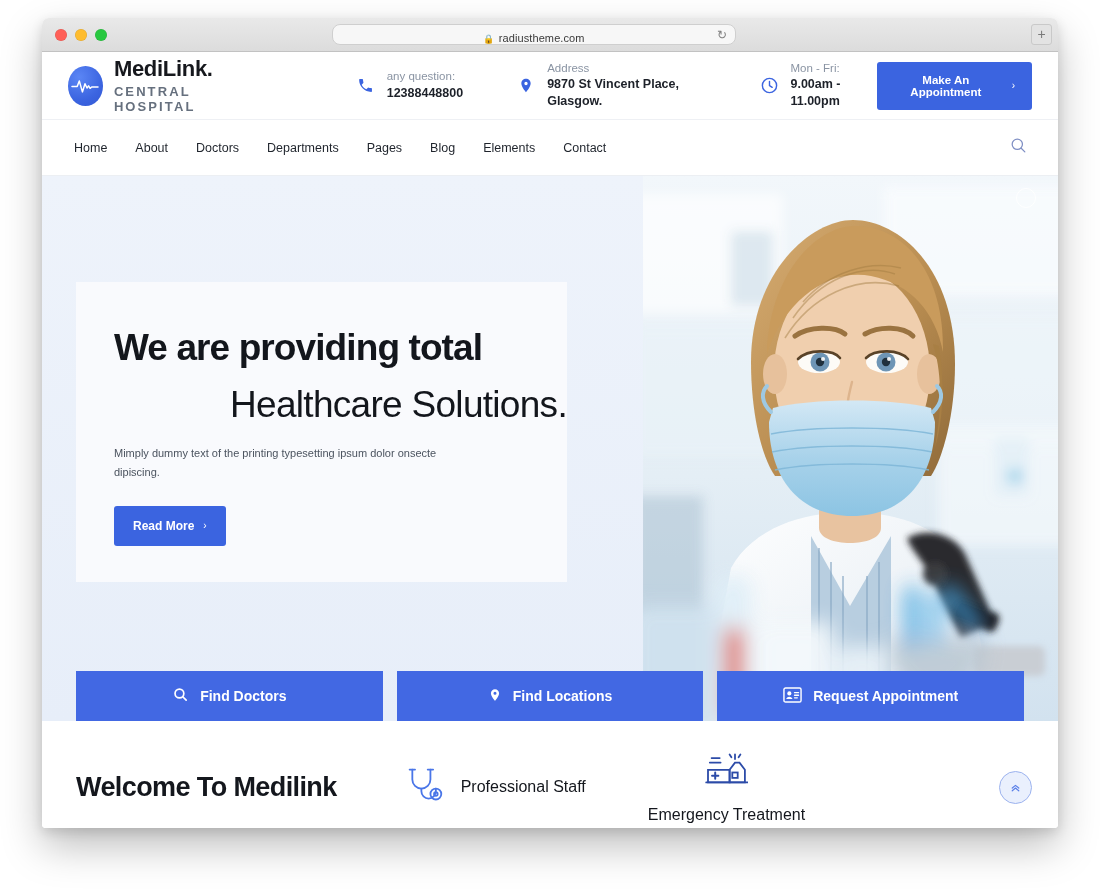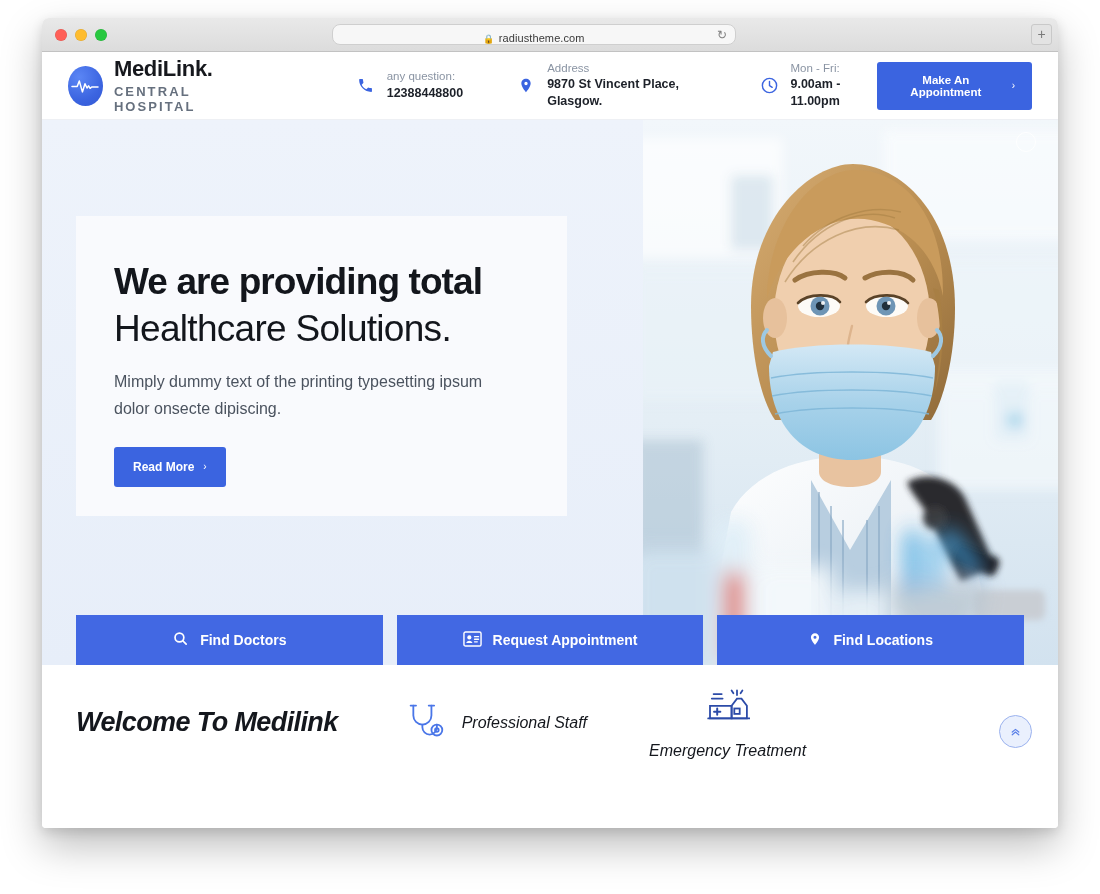--- a/index.html
+++ b/index.html
@@ -184,45 +184,46 @@
     right: 22px; top: 12px;
     width: 20px; height: 20px;
     border: 1.6px solid rgba(255,255,255,.85);
     border-radius: 50%;
     z-index: 4;
   }
 
   .hero-panel {
     position: absolute;
     left: 34px;
-    top: 96px;
+    top: 106px;
     width: 491px;
     height: 300px;
     background: rgba(250,251,253,0.93);
     padding: 44px 0 0 38px;
     z-index: 3;
   }
   .hero-h1 {
     font-size: 37px;
     font-weight: bold;
     color: #13161c;
     letter-spacing: -.9px;
     line-height: 1.18;
   }
   .hero-h2 {
     font-size: 37px;
     font-weight: 300;
     color: #13161c;
     letter-spacing: -.7px;
     line-height: 1.22;
-    margin-top: 2px;
+    margin-top: 12px;
+    text-align: right;
   }
   .hero-p {
     margin-top: 17px;
-    font-size: 16px;
+    font-size: 11px;
     color: #4b535f;
     line-height: 1.72;
     max-width: 370px;
   }
   .read-more {
     margin-top: 24px;
     display: inline-flex;
     align-items: center;
     gap: 9px;
     background: #3b64e0;
@@ -262,22 +263,22 @@
     cursor: pointer;
   }
   .cta-btn svg { flex: 0 0 auto; }
 
   
   .welcome {
     position: relative;
     height: 107px;
     background: #fff;
     display: flex;
+    align-items: flex-end;
     padding: 12px 30px 0 34px;
-    font-style: italic;
   }
   .welcome-inner {
     display: flex;
     align-items: center;
     width: 100%;
     padding-bottom: 4px;
     gap: 0;
   }
   .welcome-title {
     font-size: 27px;
@@ -387,20 +388,38 @@
           <div class="info-value">9.00am - 11.00pm</div>
         </div>
       </div>
 
       <button class="appt-btn" style="margin-left:auto">
         <span>Make An Appointment</span>
         <span class="chev">›</span>
       </button>
     </div>
 
+    <div class="navbar">
+      <div class="nav-items">
+        <div class="nav-item">Home</div>
+        <div class="nav-item">About</div>
+        <div class="nav-item">Doctors</div>
+        <div class="nav-item">Departments</div>
+        <div class="nav-item">Pages</div>
+        <div class="nav-item">Blog</div>
+        <div class="nav-item">Elements</div>
+        <div class="nav-item">Contact</div>
+      </div>
+      <div class="nav-search">
+        <svg width="19" height="19" viewBox="0 0 24 24" fill="none" stroke="#7f8fc4" stroke-width="1.6">
+          <circle cx="10.5" cy="10.5" r="6.5"></circle>
+          <path d="M15.4 15.4 20 20" stroke-linecap="round"></path>
+        </svg>
+      </div>
+    </div>
 
     <div class="hero">
 
       <div class="hero-photo">
         <svg width="415" height="545" viewBox="0 0 415 545" preserveAspectRatio="xMidYMid slice">
           <defs>
             <linearGradient id="bgwall" x1="0" y1="0" x2="0" y2="1">
               <stop offset="0%" stop-color="#f2f7fb"></stop>
               <stop offset="55%" stop-color="#e4eef5"></stop>
               <stop offset="100%" stop-color="#d2e2ef"></stop>
@@ -540,37 +559,37 @@
             <svg width="17" height="17" viewBox="0 0 24 24" fill="none" stroke="#fff" stroke-width="2.4">
               <circle cx="10.5" cy="10.5" r="6.2"></circle>
               <path d="M15.2 15.2 20 20" stroke-linecap="round"></path>
             </svg>
           </span>
           <span>Find Doctors</span>
         </button>
 
         <button class="cta-btn">
           <span>
+            <svg width="14" height="18" viewBox="0 0 24 24" fill="#fff">
+              <path d="M12 2C8.1 2 5 5.1 5 9c0 5.2 7 13 7 13s7-7.8 7-13c0-3.9-3.1-7-7-7zm0 9.6A2.6 2.6 0 1 1 12 6.4a2.6 2.6 0 0 1 0 5.2z"></path>
+            </svg>
+          </span>
+          <span>Find Locations</span>
+        </button>
+
+        <button class="cta-btn">
+          <span>
             <svg width="19" height="16" viewBox="0 0 24 20" fill="none" stroke="#fff" stroke-width="1.8">
               <rect x="1.2" y="1.2" width="21.6" height="17.6" rx="2"></rect>
               <circle cx="8" cy="8" r="2.6" fill="#fff" stroke="none"></circle>
               <path d="M4 15.2c.8-2 2.4-3 4-3s3.2 1 4 3" fill="#fff" stroke="none"></path>
               <path d="M14.6 7h5M14.6 10.4h5M14.6 13.6h3.4" stroke-linecap="round"></path>
             </svg>
           </span>
           <span>Request Appointment</span>
-        </button>
-
-        <button class="cta-btn">
-          <span>
-            <svg width="14" height="18" viewBox="0 0 24 24" fill="#fff">
-              <path d="M12 2C8.1 2 5 5.1 5 9c0 5.2 7 13 7 13s7-7.8 7-13c0-3.9-3.1-7-7-7zm0 9.6A2.6 2.6 0 1 1 12 6.4a2.6 2.6 0 0 1 0 5.2z"></path>
-            </svg>
-          </span>
-          <span>Find Locations</span>
         </button>
       </div>
     </div>
 
     <div class="welcome">
       <div class="welcome-inner">
         <div class="welcome-title">Welcome To Medilink</div>
 
         <div class="feature f1">
           <span>

